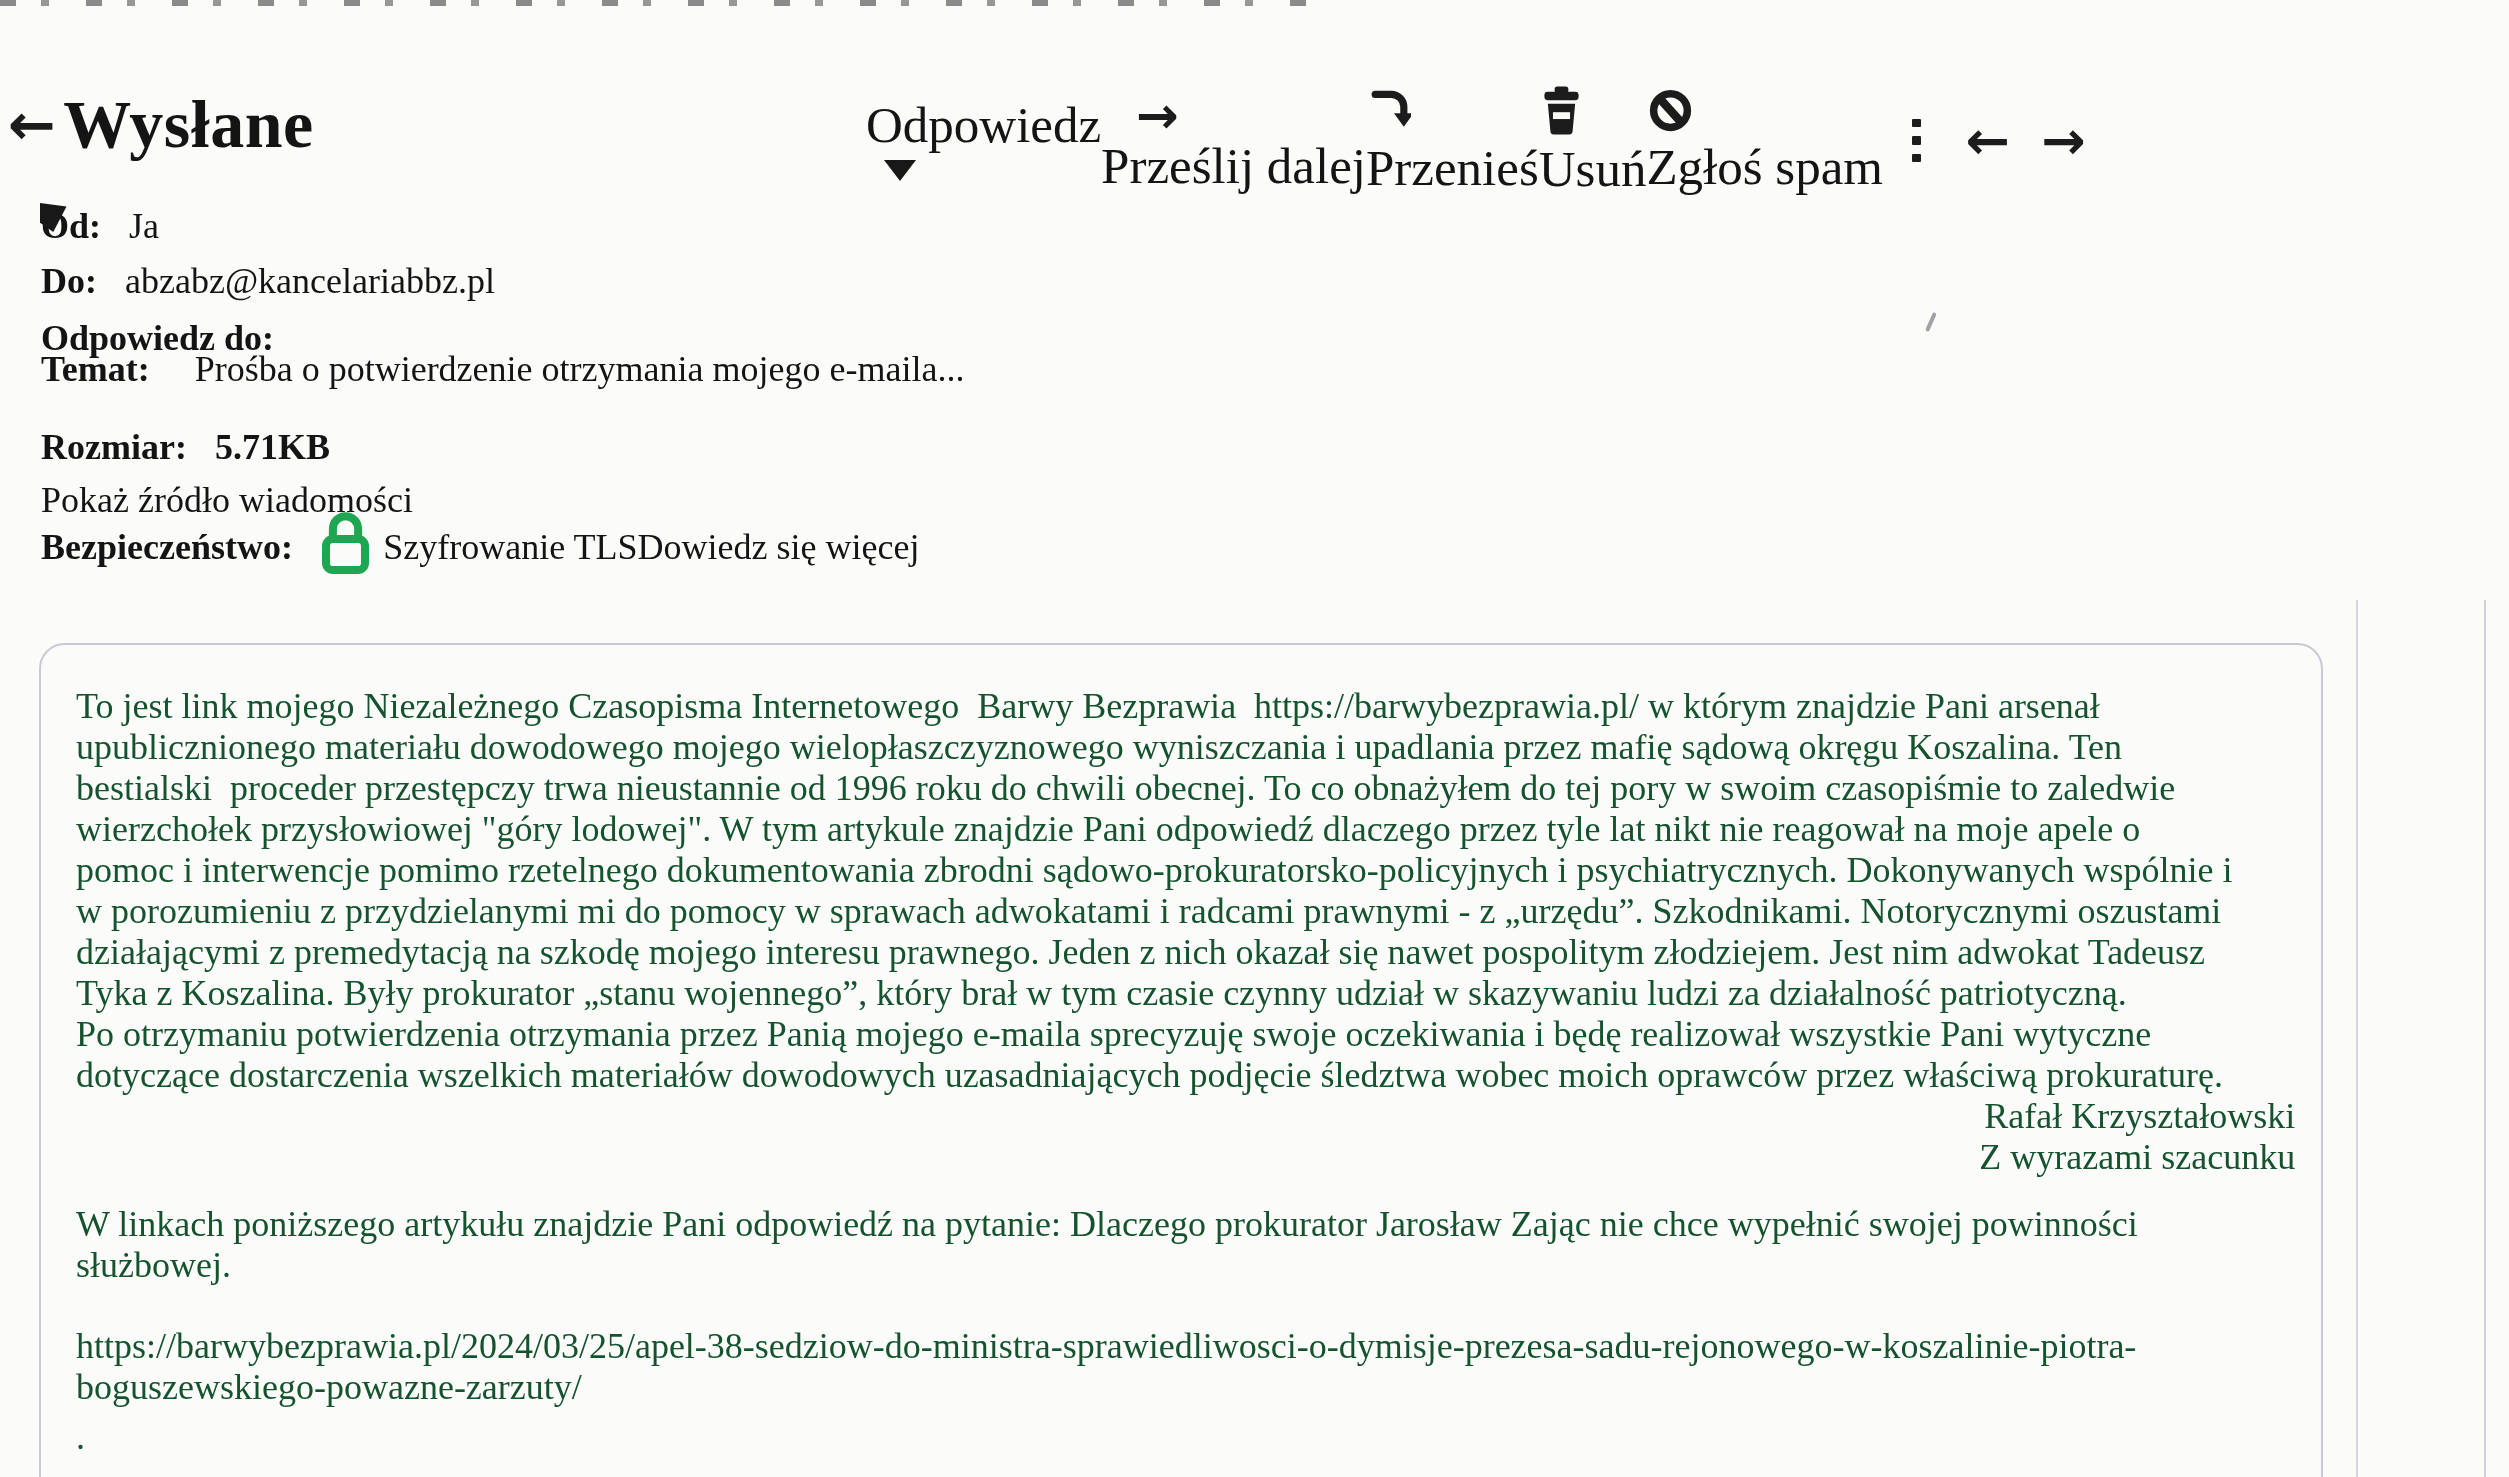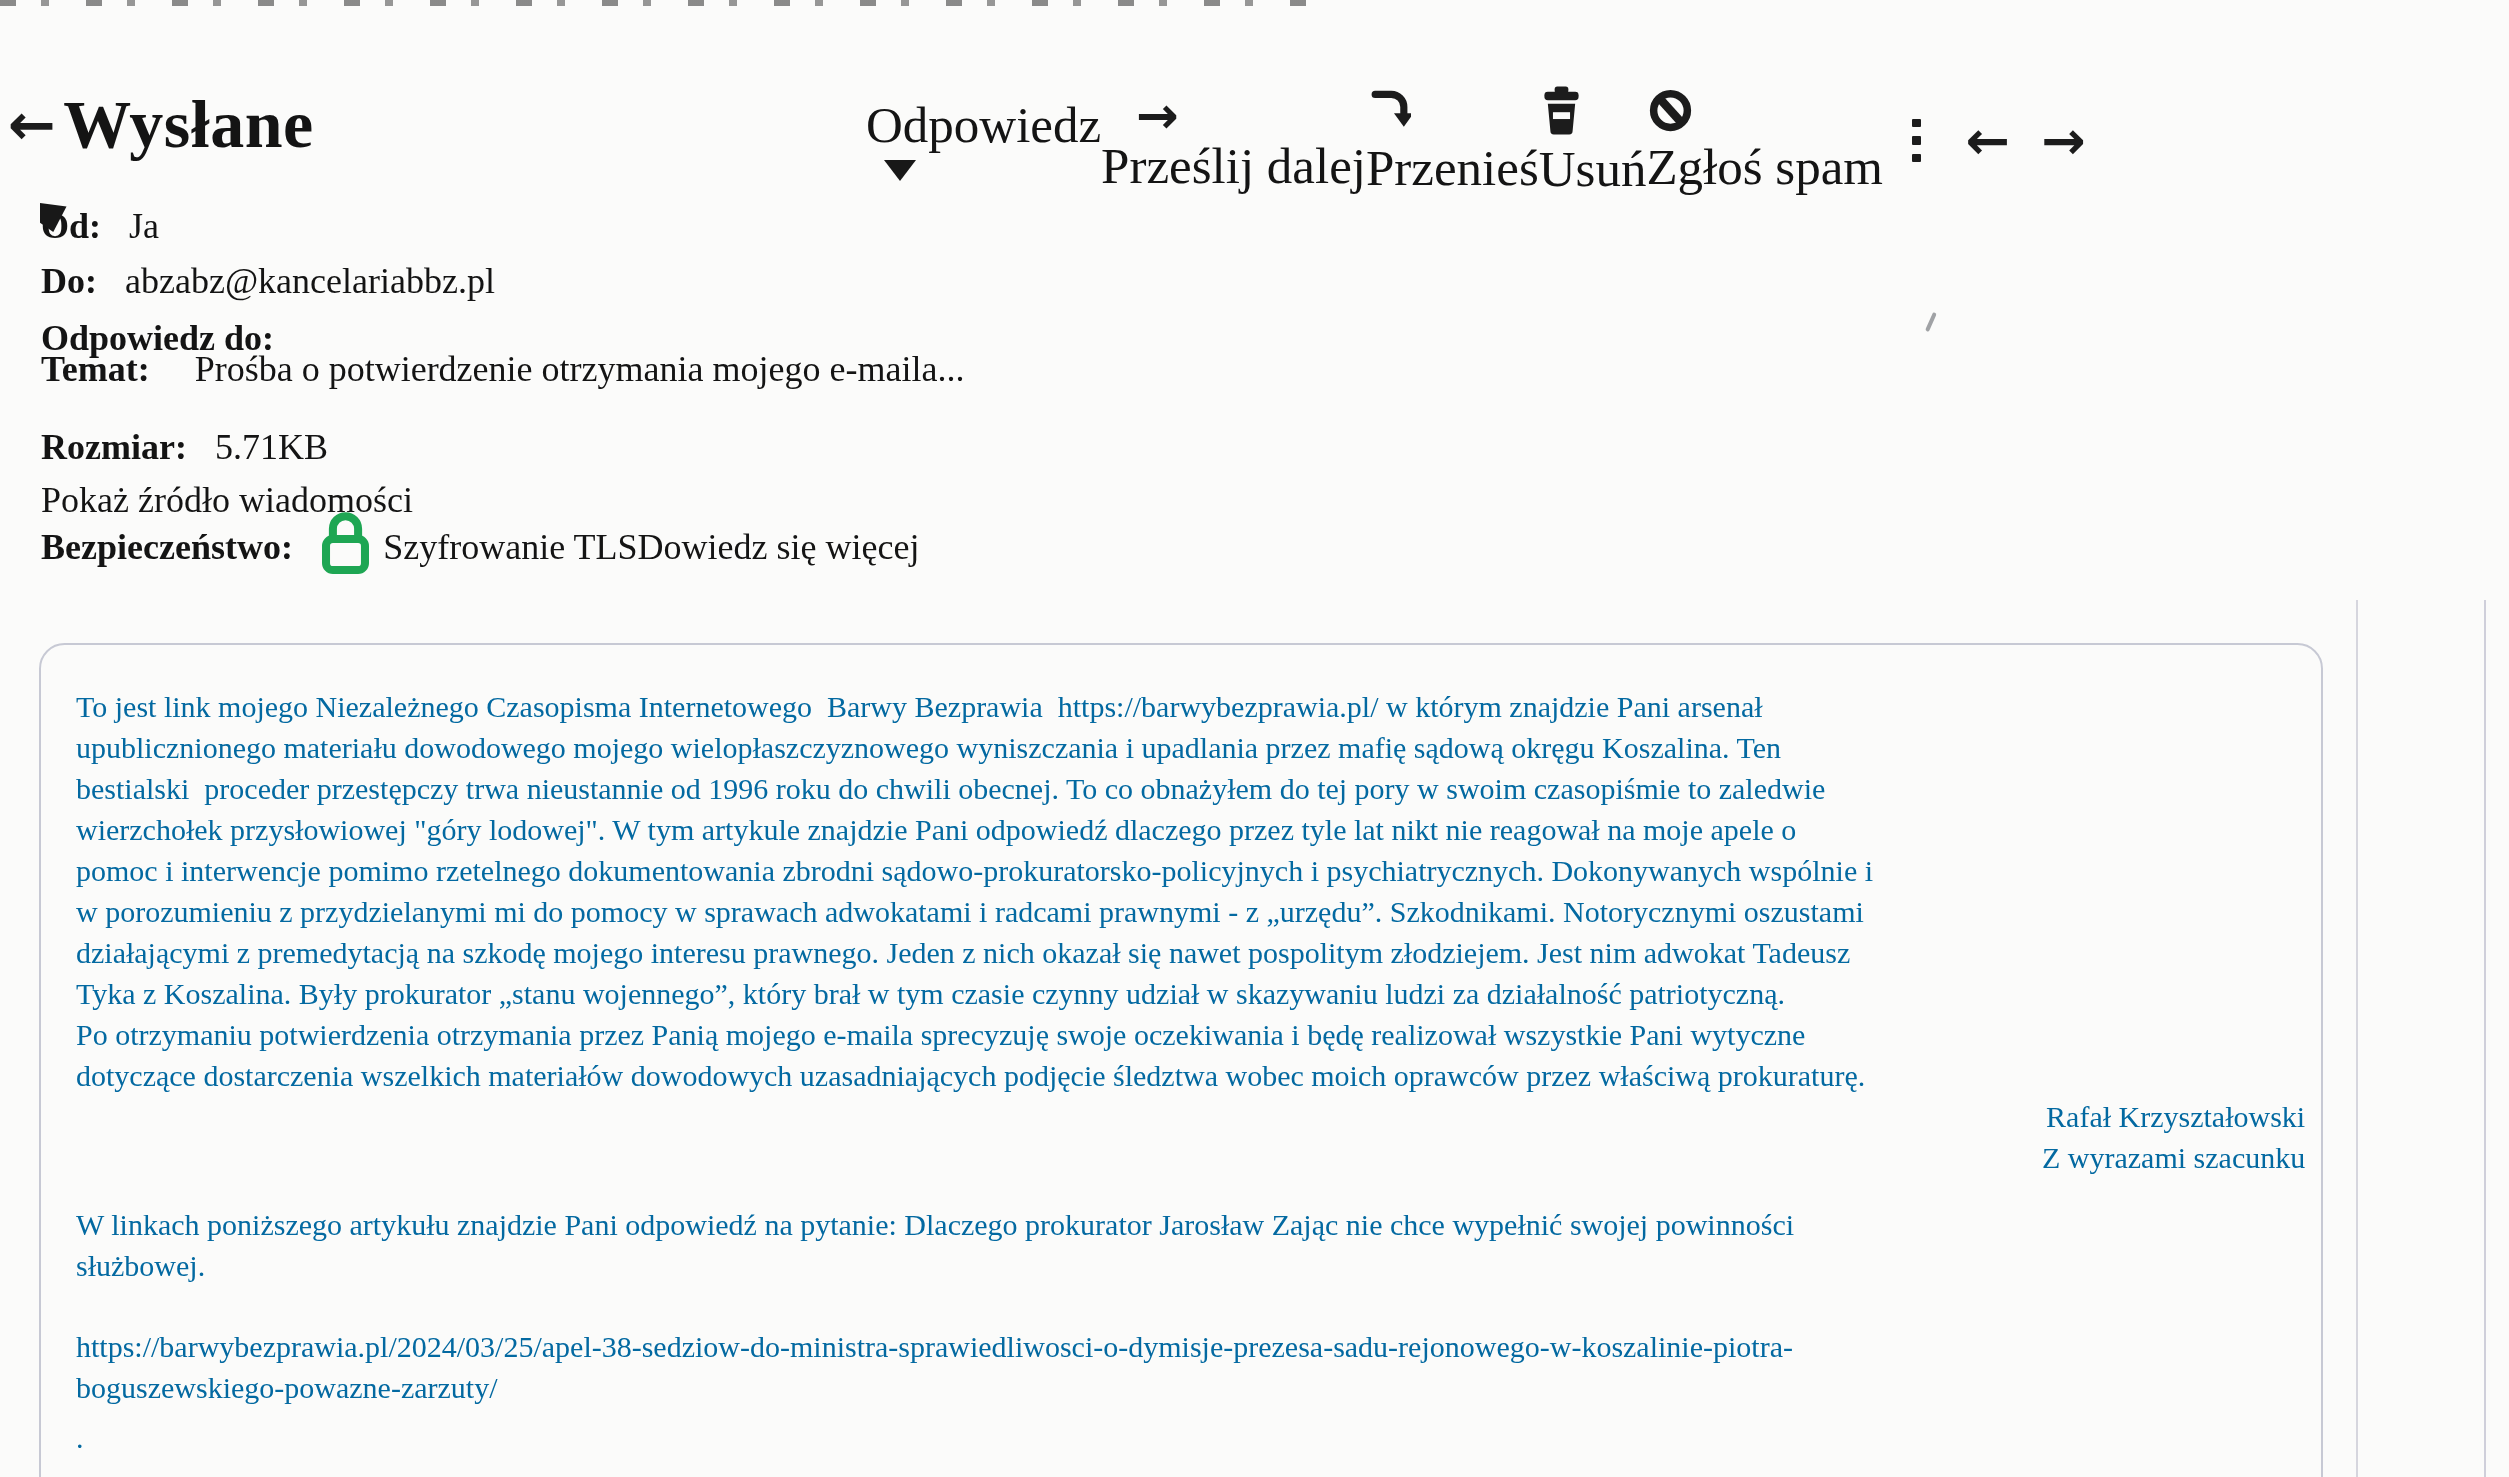--- a/index.html
+++ b/index.html
@@ -37,35 +37,35 @@
   .tb-icon{display:inline-block;margin:0 2px;}
   .more-dots{display:flex;flex-direction:column;gap:8.8px;margin-left:29px;}
   .more-dots i{width:8.8px;height:8.8px;background:#1c1c1c;display:block;border-radius:1px;}
   .nav-prev{font-size:53px;margin-left:45px;}
   .nav-next{font-size:53px;margin-left:31px;}
   
   .hrow{position:absolute;left:41px;font-size:36px;line-height:1.15;white-space:nowrap;}
   .hlabel{font-weight:700;}
   .hval{margin-left:28px;}
   .hval.subj{margin-left:45px;}
-  .hval.size{}
+  .hval.size{font-weight:bold;}
   .row-od{top:206px;}
   .row-do{top:261px;}
   .row-replyto{top:318px;}
   .row-temat{top:349px;}
   .row-rozmiar{top:427px;}
   .row-source{top:480px;}
   .row-security{top:508px;display:flex;align-items:center;}
   .lock-svg{margin-left:25.5px;margin-right:9.8px;}
   
   .mail-box{
     position:absolute;left:39px;top:643px;width:2280px;height:882px;
     border:2.9px solid #c7c9d4;border-radius:25.5px;background:transparent;
   }
-  .mail-body{position:absolute;left:35px;top:41px;right:6px;font-size:30px;line-height:41px;color:#0369a1;}
+  .mail-body{position:absolute;left:35px;top:41px;right:16px;font-size:36px;line-height:41px;color:#14532d;}
   .bline{white-space:pre;}
   .sigline{white-space:pre;text-align:right;padding-right:9.8px;}
   .para2{margin-top:25.5px;}
   .urls{margin-top:40px;}
   .dotline{margin-top:9.8px;}
 </style>
 </head>
 <body>
 
 <div class="top-speckle"></div>

